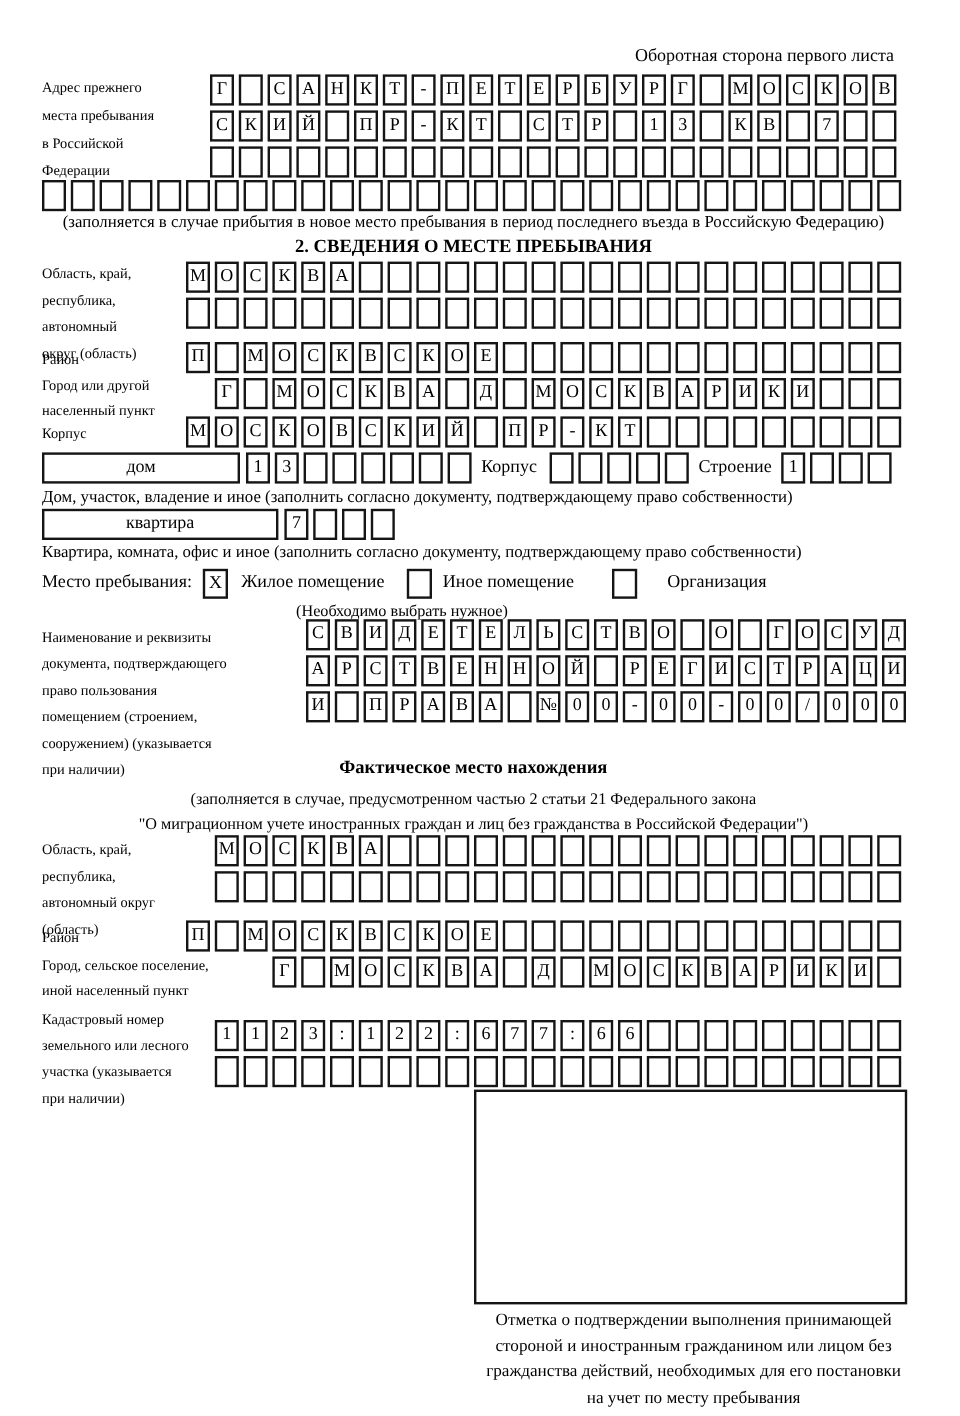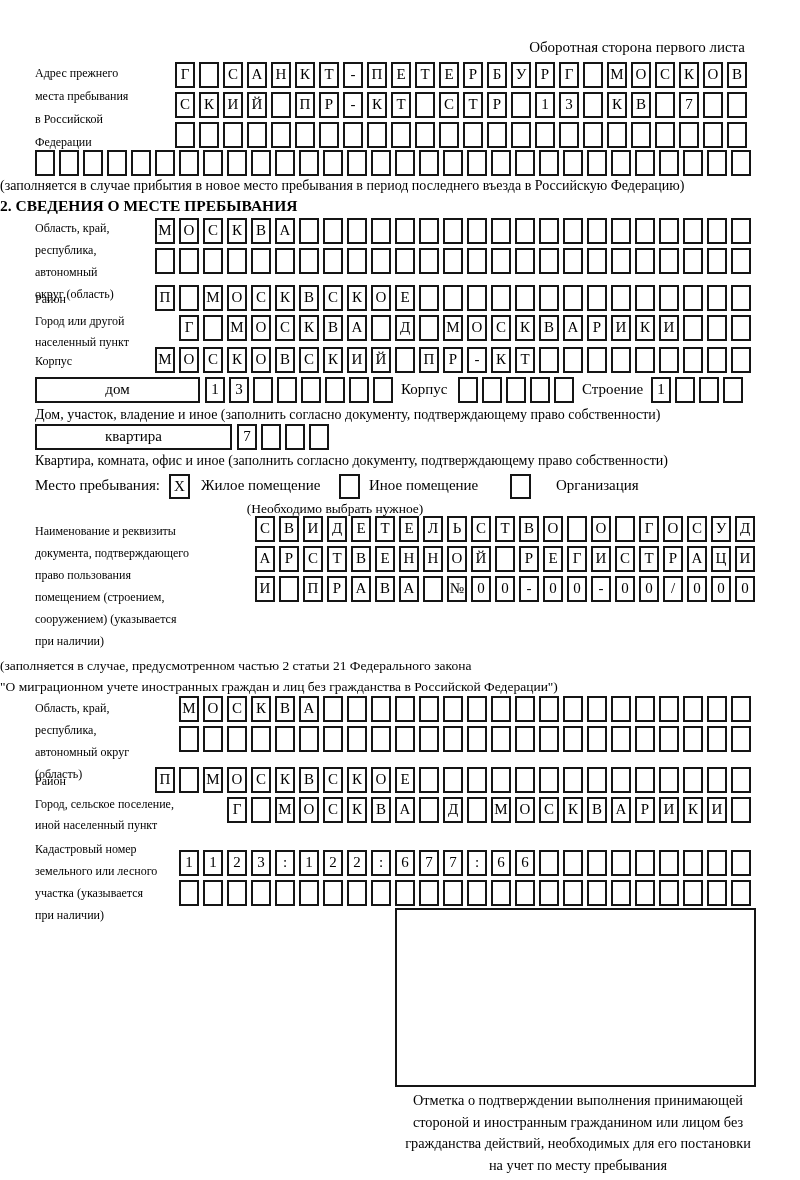--- a/index.html
+++ b/index.html
@@ -13,21 +13,21 @@
   .lbl{position:absolute;font-size:12px;line-height:22px;}
   .lbl.tight{line-height:21px;}
   .cellrow{position:absolute;white-space:nowrap;height:26px;}
   .cell{
     display:inline-block;box-sizing:border-box;width:20px;height:26px;
     border:2px solid #151515;margin-right:4px;text-align:center;
     font-size:15px;line-height:21px;vertical-align:top;background:#fff;
   }
   .note{position:absolute;font-size:14px;}
   .small{font-size:13.5px;}
-  .center{left:0;width:789px;text-align:left;}
+  .center{left:0;width:789px;text-align:center;}
   .title{position:absolute;font-weight:bold;font-size:15.5px;}
   .fieldbox{
     position:absolute;box-sizing:border-box;height:26px;
     border:2px solid #151515;text-align:center;font-size:15px;line-height:21px;background:#fff;
   }
   .checkbox{
     position:absolute;box-sizing:border-box;width:21px;height:25px;
     border:2px solid #151515;text-align:center;font-size:15px;line-height:20px;background:#fff;
   }
   .optlbl{position:absolute;font-size:15px;text-align:center;}
@@ -102,20 +102,21 @@
       <div>документа, подтверждающего</div>
       <div>право пользования</div>
       <div>помещением (строением,</div>
       <div>сооружением) (указывается</div>
       <div>при наличии)</div>
     </div>
   <div class="cellrow" style="left:255px;top:516px;"><span class="cell">С</span><span class="cell">В</span><span class="cell">И</span><span class="cell">Д</span><span class="cell">Е</span><span class="cell">Т</span><span class="cell">Е</span><span class="cell">Л</span><span class="cell">Ь</span><span class="cell">С</span><span class="cell">Т</span><span class="cell">В</span><span class="cell">О</span><span class="cell"></span><span class="cell">О</span><span class="cell"></span><span class="cell">Г</span><span class="cell">О</span><span class="cell">С</span><span class="cell">У</span><span class="cell">Д</span></div>
   <div class="cellrow" style="left:255px;top:546px;"><span class="cell">А</span><span class="cell">Р</span><span class="cell">С</span><span class="cell">Т</span><span class="cell">В</span><span class="cell">Е</span><span class="cell">Н</span><span class="cell">Н</span><span class="cell">О</span><span class="cell">Й</span><span class="cell"></span><span class="cell">Р</span><span class="cell">Е</span><span class="cell">Г</span><span class="cell">И</span><span class="cell">С</span><span class="cell">Т</span><span class="cell">Р</span><span class="cell">А</span><span class="cell">Ц</span><span class="cell">И</span></div>
   <div class="cellrow" style="left:255px;top:576px;"><span class="cell">И</span><span class="cell"></span><span class="cell">П</span><span class="cell">Р</span><span class="cell">А</span><span class="cell">В</span><span class="cell">А</span><span class="cell"></span><span class="cell">№</span><span class="cell">0</span><span class="cell">0</span><span class="cell">-</span><span class="cell">0</span><span class="cell">0</span><span class="cell">-</span><span class="cell">0</span><span class="cell">0</span><span class="cell">/</span><span class="cell">0</span><span class="cell">0</span><span class="cell">0</span></div>
 
+  <div class="title center" style="top:631px;">Фактическое место нахождения</div>
   <div class="note center small" style="top:655px;line-height:21px;">
       <div>(заполняется в случае, предусмотренном частью 2 статьи 21 Федерального закона</div>
       <div>"О миграционном учете иностранных граждан и лиц без гражданства в Российской Федерации")</div>
     </div>
 
   <div class="lbl" style="left:35px;top:697px;width:145px;">
       <div>Область, край,</div>
       <div>республика,</div>
       <div>автономный округ</div>
       <div>(область)</div>

